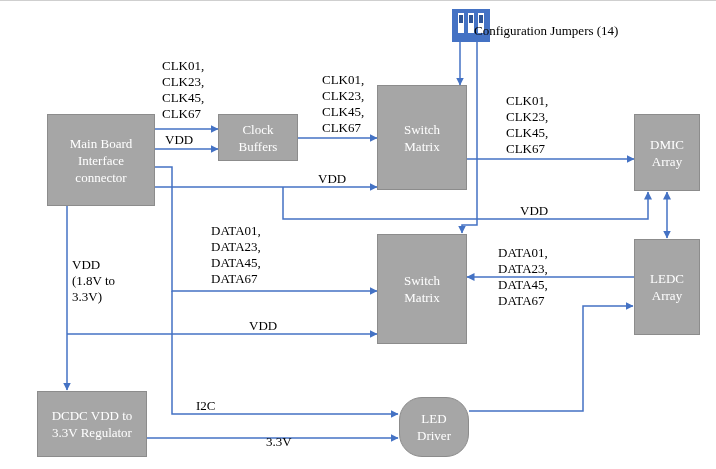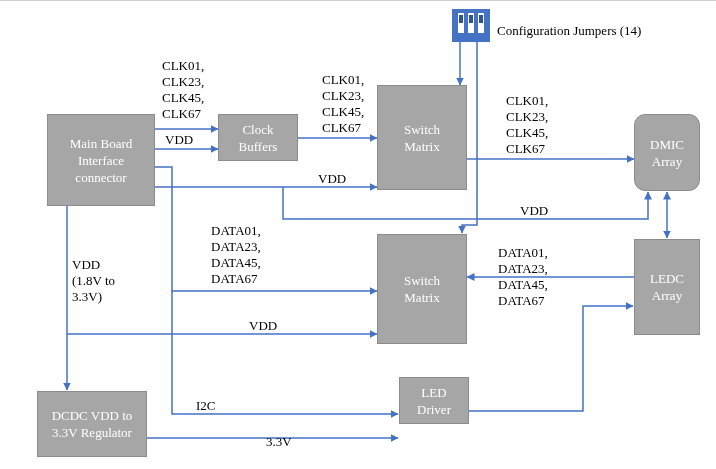--- a/index.html
+++ b/index.html
@@ -19,42 +19,42 @@
   .block{
     position:absolute; box-sizing:border-box;
     background:var(--block-fill); border:1px solid var(--block-border);
     color:var(--block-text); font-size:13px; line-height:17px;
     display:flex; align-items:center; justify-content:center;
     text-align:center; white-space:pre-line;
   }
   .b-main{left:47px;top:113px;width:108px;height:92px;}
   .b-clkbuf{left:218px;top:113px;width:80px;height:47px;}
   .b-sw1{left:377px;top:84px;width:90px;height:105px;}
-  .b-dmic{left:634px;top:113px;width:66px;height:77px;border-radius:11px;}
+  .b-dmic{left:634px;top:113px;width:66px;height:77px;}
   .b-sw2{left:377px;top:233px;width:90px;height:110px;}
   .b-ledc{left:634px;top:238px;width:66px;height:96px;}
   .b-dcdc{left:37px;top:390px;width:110px;height:66px;font-family:Liberation Serif, serif;}
-  .b-led{left:399px;top:376px;width:70px;height:47px;}
+  .b-led{left:399px;top:396px;width:70px;height:60px;border-radius:23px;}
   .wirelabel{
     position:absolute; font-size:13px; line-height:16px;
     white-space:pre-line; color:var(--label-text);
   }
   .l-clk-left{left:162px;top:57px;}
   .l-vdd1{left:165px;top:131px;}
   .l-clk-mid{left:322px;top:71px;}
   .l-vdd2{left:318px;top:170px;}
   .l-clk-right{left:506px;top:92px;}
   .l-vdd3{left:520px;top:202px;}
   .l-data-left{left:211px;top:222px;}
   .l-data-right{left:498px;top:244px;}
   .l-vddrange{left:72px;top:256px;}
   .l-vdd4{left:249px;top:317px;}
   .l-i2c{left:196px;top:397px;}
   .l-v33{left:266px;top:421px;margin-top:12px;}
-  .l-jumpers{left:497px;top:22px;white-space:nowrap;}
+  .l-jumpers{left:474px;top:22px;white-space:nowrap;}
   .jumpers{
     position:absolute; left:452px; top:8px; width:38px; height:33px;
     background:var(--jumper-body);
     display:flex; justify-content:center; align-items:flex-start;
     gap:4px; padding-top:4px; box-sizing:border-box;
   }
   .slot{width:6px;height:20px;background:var(--jumper-slot);position:relative;}
   .slot i{position:absolute;left:1px;top:2px;width:4px;height:8px;background:var(--jumper-tick);}
 </style>
 </head>

